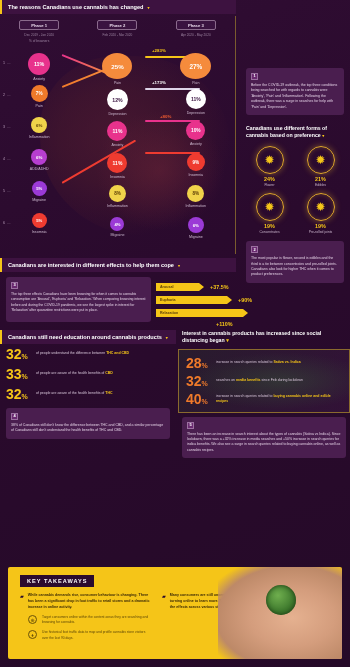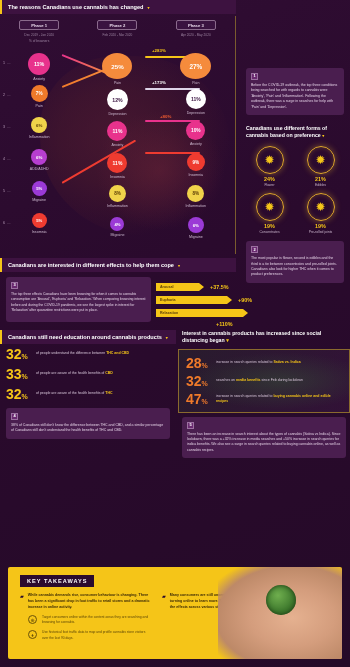--- a/index.html
+++ b/index.html
@@ -374,21 +374,21 @@
           <div style="position:relative; z-index:2;">
             <div class="stat-row" style="padding:2px 4px;">
               <div class="stat-num orange"><span>28</span><span class="pc">%</span></div>
               <div class="stat-txt"><span>increase in search queries related to </span><span class="hl-y">Sativa vs. Indica</span></div>
             </div>
             <div class="stat-row" style="padding:2px 4px;">
               <div class="stat-num orange"><span>32</span><span class="pc">%</span></div>
               <div class="stat-txt"><span>searches on </span><span class="hl-y">media benefits</span><span> since Feb during lockdown</span></div>
             </div>
             <div class="stat-row" style="padding:2px 4px;">
-              <div class="stat-num orange"><span>47</span><span class="pc">%</span></div>
+              <div class="stat-num orange"><span>40</span><span class="pc">%</span></div>
               <div class="stat-txt"><span>increase in search queries related to </span><span class="hl-y">buying cannabis online and edible recipes</span></div>
             </div>
           </div>
         </div>
         <div class="notebox" style="margin:4px 4px 0 4px;">
           <div class="notenum">5</div>
           <div>There has been an increase in search interest about the types of cannabis (Sativa vs Indica). Since lockdown, there was a +32% increase in media searches and +50% increase in search queries for indica benefits. We also see a surge in search queries related to buying cannabis online, as well as cannabis recipes.</div>
         </div>
       </div>
     </div>

